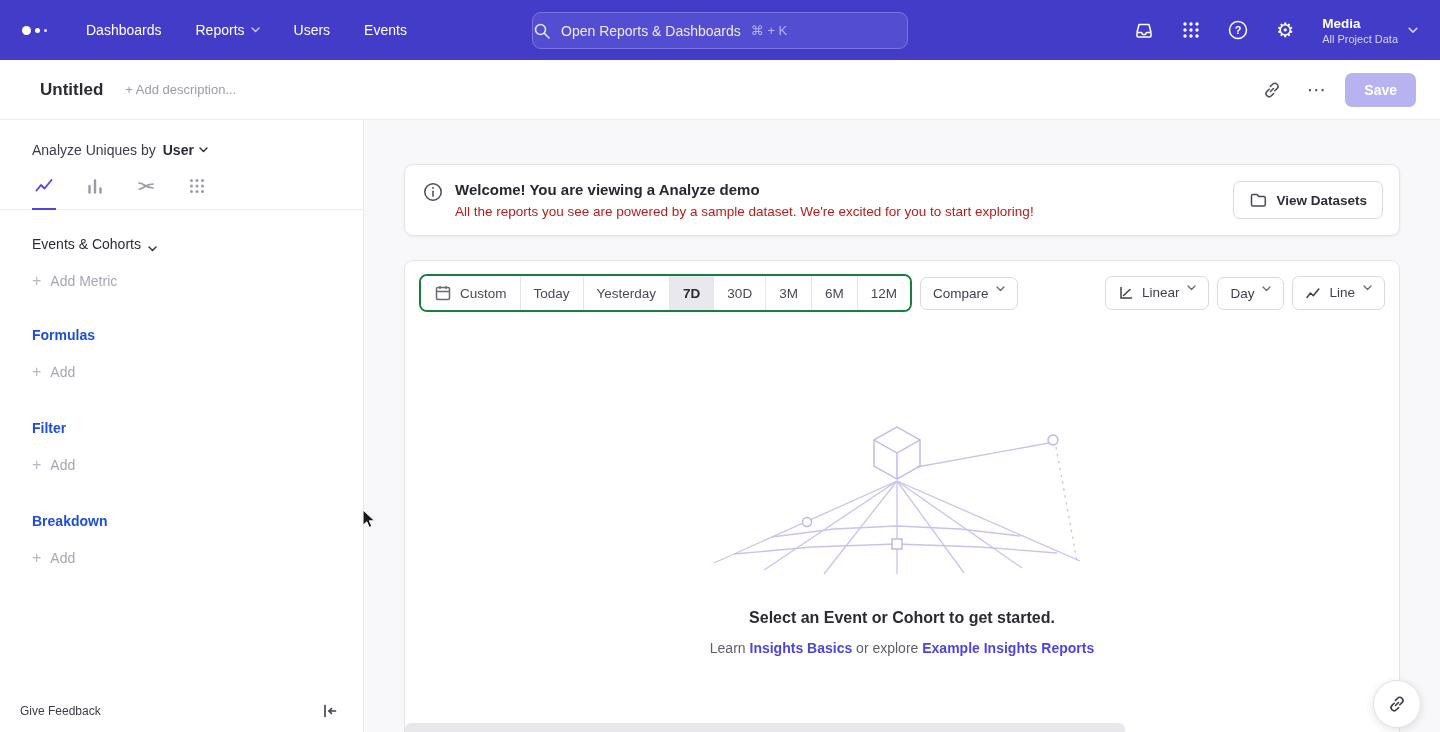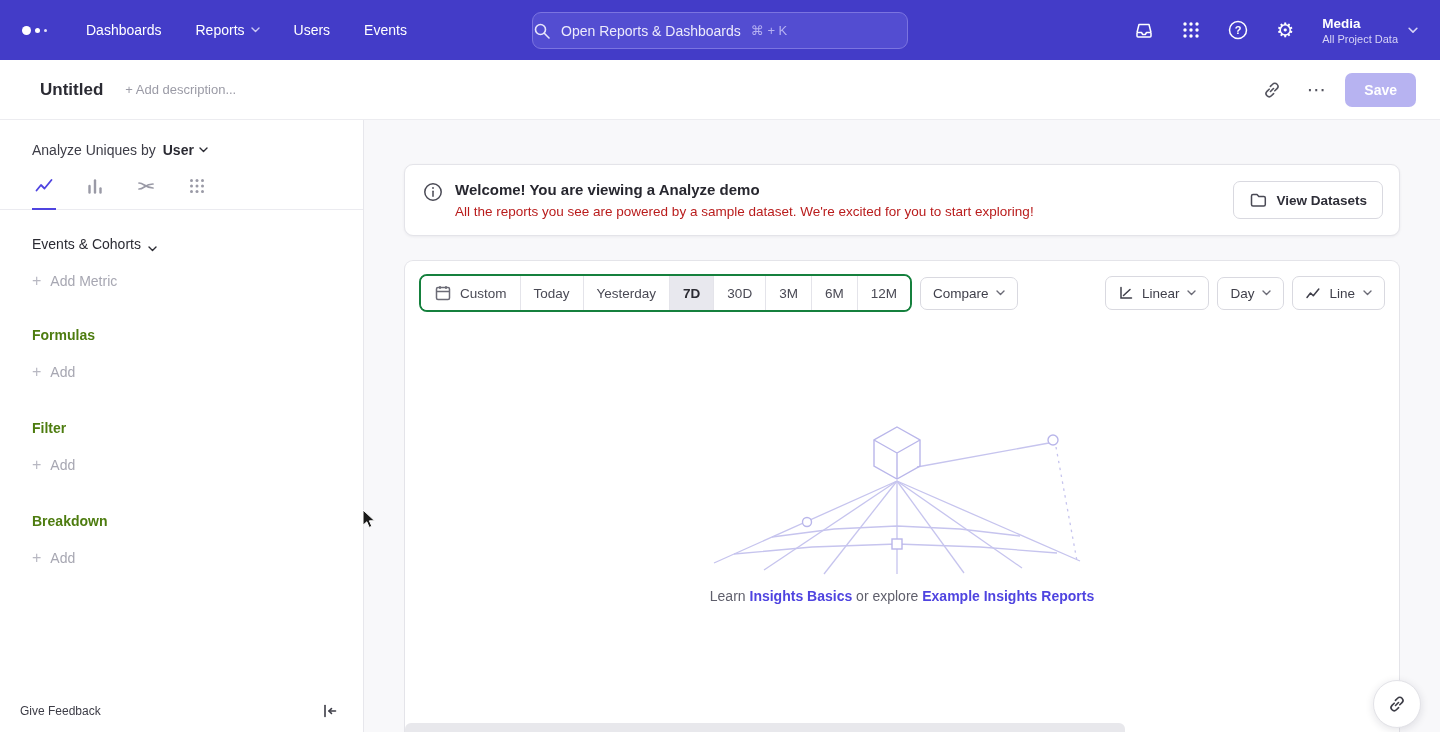--- a/index.html
+++ b/index.html
@@ -48,21 +48,21 @@
 
   
   .analyze-row { padding:22px 32px 0; font-size:14px; color:#3c3c46; display:flex; align-items:center; gap:7px; }
   .analyze-value { background:none; border:none; font-size:14px; font-weight:700; color:#2b2b33; display:flex; align-items:center; gap:5px; padding:0; }
   .tabs { display:flex; gap:27px; padding:17px 32px 0; border-bottom:1px solid #ebebf0; }
   .tab { background:none; border:none; padding:0 2px 10px; color:#9a9aa6; }
   .tab.selected { color:#4f44e0; border-bottom:2px solid #4f44e0; margin-bottom:-1px; }
   .side-section { padding:0 32px; }
   .section-head { background:none; border:none; display:flex; align-items:flex-end; gap:7px; font-size:14px; font-weight:400; color:#2b2b33; padding:0; }
   .mt26 { margin-top:26px; } .mt38 { margin-top:38px; } .mt40 { margin-top:40px; }
-  .section-title { font-size:14px; font-weight:700; color:#4d7c0f; }
+  .section-title { font-size:14px; font-weight:700; color:#1d4ed8; }
   .add-btn { background:none; border:none; display:flex; align-items:center; gap:9px; font-size:14px; color:#a7a7b2; padding:0; margin-top:21px; }
   .add-btn .plus { font-size:16px; color:#b8b8c2; line-height:1; }
   .sidebar-footer { position:absolute; left:0; right:0; bottom:0; height:42px; display:flex; align-items:center; justify-content:space-between; padding:0 24px 0 20px; }
   .feedback-link { font-size:12px; color:#3c3c46; text-decoration:none; cursor:pointer; }
   .collapse-btn { background:none; border:none; color:#3c3c46; display:flex; }
 
   
   .banner { margin-top:44px; background:#fff; border:1px solid #e4e4e9; border-radius:9px; box-shadow:0 1px 3px rgba(22,22,48,.06);
             padding:16px 16px 16px 18px; display:flex; align-items:flex-start; gap:12px; }
   .banner-title { font-size:15px; font-weight:700; color:#27272f; }
@@ -75,21 +75,21 @@
   
   .chart-card { margin-top:24px; background:#fff; border:1px solid #e4e4e9; border-bottom:none; border-radius:9px 9px 0 0;
                 flex:1; position:relative; display:flex; flex-direction:column; overflow:hidden; }
   .toolbar { display:flex; align-items:center; padding:13px 14px; gap:8px; flex:none; }
   .seg { display:flex; border:2px solid #15803d; border-radius:8px; overflow:hidden; }
   .seg-btn { border:none; background:#fff; padding:8px 13px; font-size:13.5px; color:#4a4a55; display:flex; align-items:center; gap:8px; border-left:1px solid #e4e4ea; }
   .seg-btn:first-child { border-left:none; }
   .seg-btn.selected { background:#e8e8ee; color:#2b2b33; font-weight:600; }
   .seg-btn svg { color:#6b6b76; }
   .pill-btn { border:1px solid #d9d9e0; background:#fff; border-radius:7px; padding:8px 12px; font-size:13.5px; color:#3f3f4a;
-              display:flex; align-items:center; gap:8px; }
+              display:flex; gap:8px; }
   .pill-btn .chev { color:#6b6b76; }
   .push-right { margin-left:auto; }
 
   
   .empty { flex:1; display:flex; flex-direction:column; align-items:center; padding-top:98px; }
   .empty-title { margin-top:34px; font-size:16px; font-weight:700; color:#2a2a32; }
   .empty-links { margin-top:13px; font-size:14px; color:#5f5f6c; }
   .empty-links a { color:#4f44e0; font-weight:700; text-decoration:none; cursor:pointer; }
 
   .hscroll { position:absolute; left:0; bottom:0; width:720px; height:9px; background:#e8e8ec; border-radius:6px 6px 0 0; cursor:pointer; }
@@ -374,20 +374,21 @@
             <path d="M344 24L365 138" stroke-dasharray="2.5 4.5"></path>
           </g>
           <g stroke="#b9b6ea" stroke-width="1.4" fill="#ffffff">
             <path d="M185 4L208 17v26L185 56 162 43V17Z" fill="none"></path>
             <path d="M185 30L162 17M185 30L208 17M185 30v26" fill="none"></path>
             <rect x="180" y="116" width="10" height="10"></rect>
             <circle cx="95" cy="99" r="4.5"></circle>
             <circle cx="341" cy="17" r="5"></circle>
           </g>
         </svg>
+        <div class="empty-title">Select an Event or Cohort to get started.</div>
         <div class="empty-links">
           <span>Learn</span>
           <a>Insights Basics</a>
           <span>or explore</span>
           <a>Example Insights Reports</a>
         </div>
       </div>
 
       <div class="hscroll"></div>
     </section>

